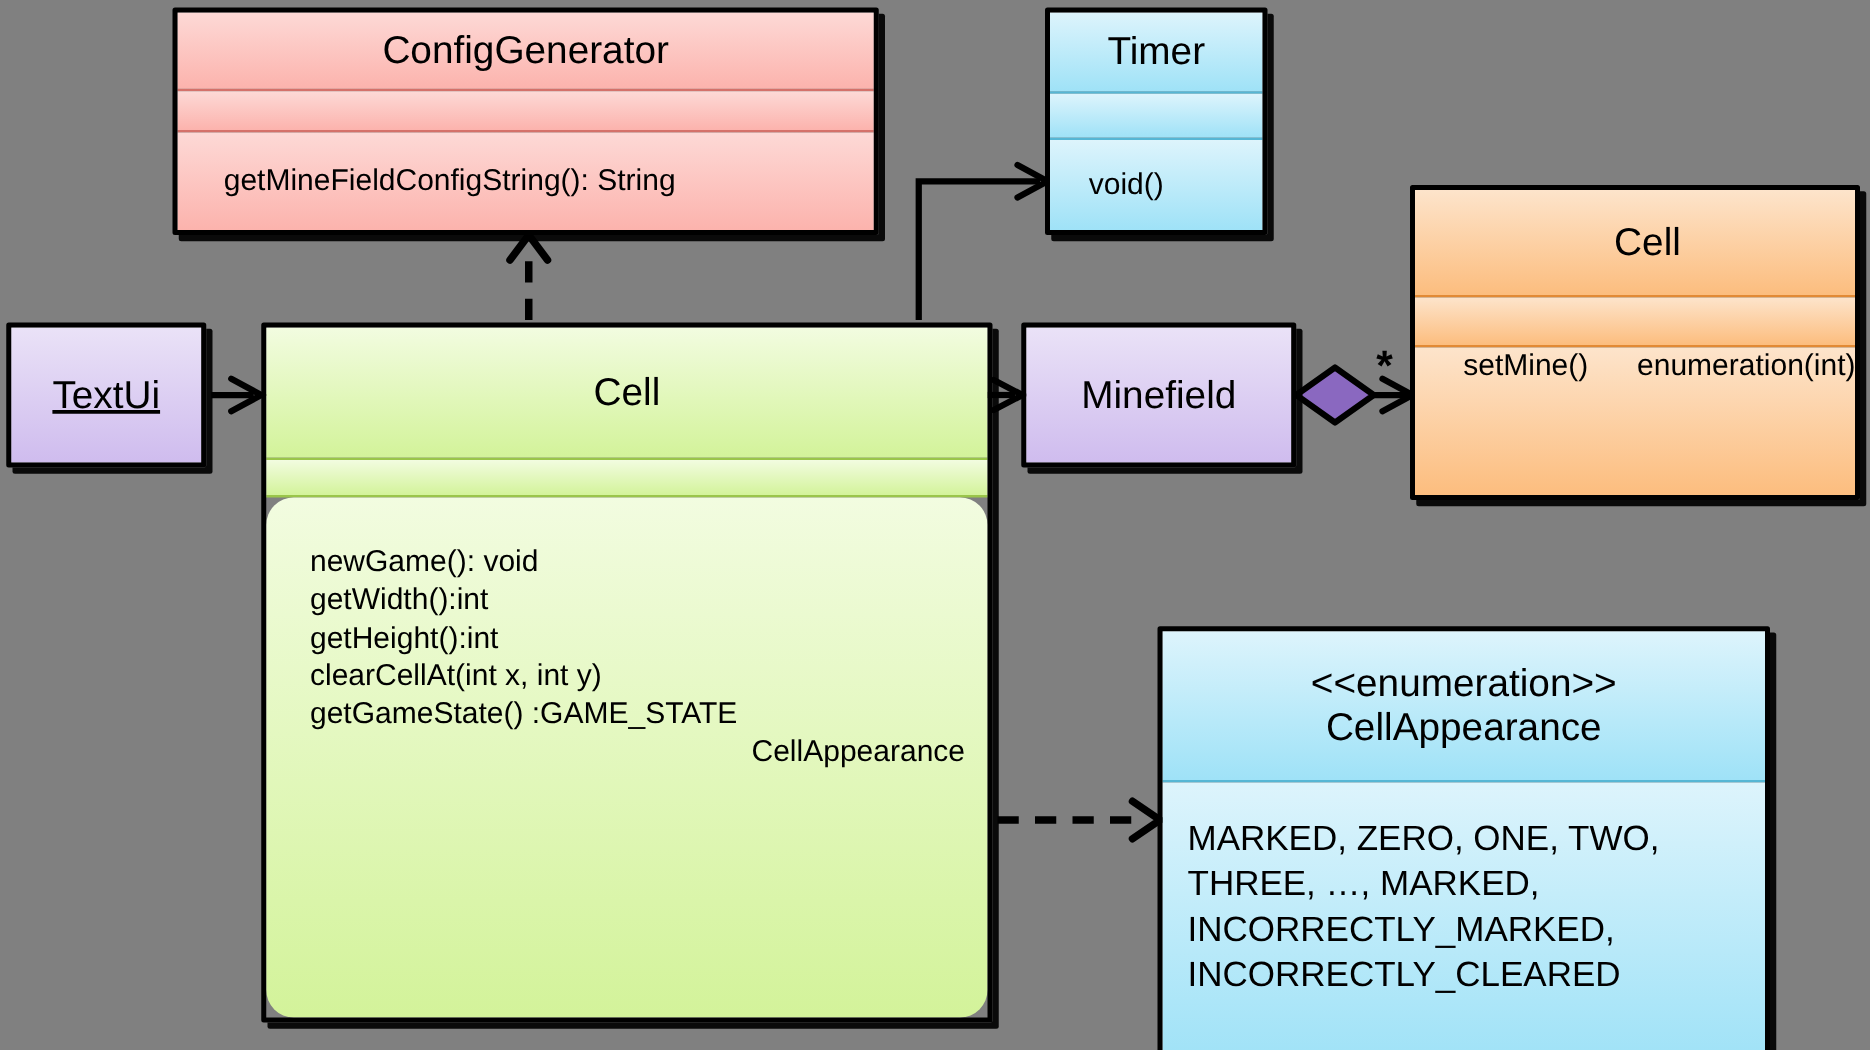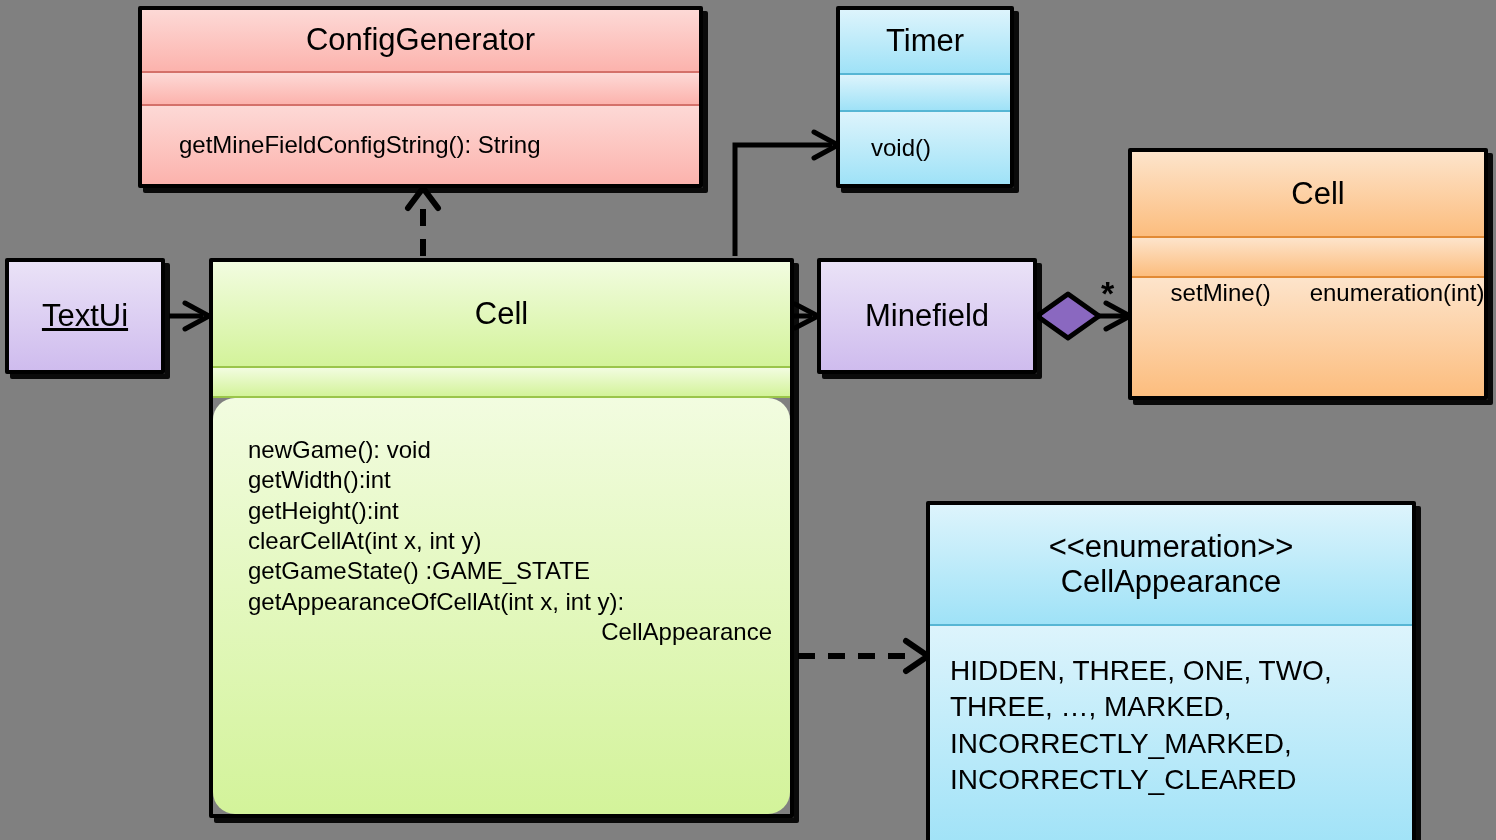--- a/index.html
+++ b/index.html
@@ -265,32 +265,31 @@
     </div>
     <div class="divider"></div>
     <div class="compartment comp-attrs"></div>
     <div class="divider"></div>
     <div class="compartment comp-ops">
       <div class="op-line">newGame(): void</div>
       <div class="op-line">getWidth():int</div>
       <div class="op-line">getHeight():int</div>
       <div class="op-line">clearCellAt(int x, int y)</div>
       <div class="op-line">getGameState() :GAME_STATE</div>
-      <div class="op-line">getAppearanceOfCellAt(int x, int y):</div>
       <div class="op-line indent-right">CellAppearance</div>
     </div>
   </div>
 
   <div id="box-cellappearance" class="umlbox theme-blue inner-edge">
     <div class="compartment comp-title">
       <span class="stereotype">&lt;&lt;enumeration&gt;&gt;</span>
       <span class="title-text">CellAppearance</span>
     </div>
     <div class="divider"></div>
     <div class="compartment comp-ops">
-      <div class="enum-line">HIDDEN, THREE, ONE, TWO,</div>
+      <div class="enum-line">MARKED, ZERO, ONE, TWO,</div>
       <div class="enum-line">THREE, …, MARKED,</div>
       <div class="enum-line">INCORRECTLY_MARKED,</div>
       <div class="enum-line">INCORRECTLY_CLEARED</div>
     </div>
   </div>
 
 </div>
 
 </body></html>

